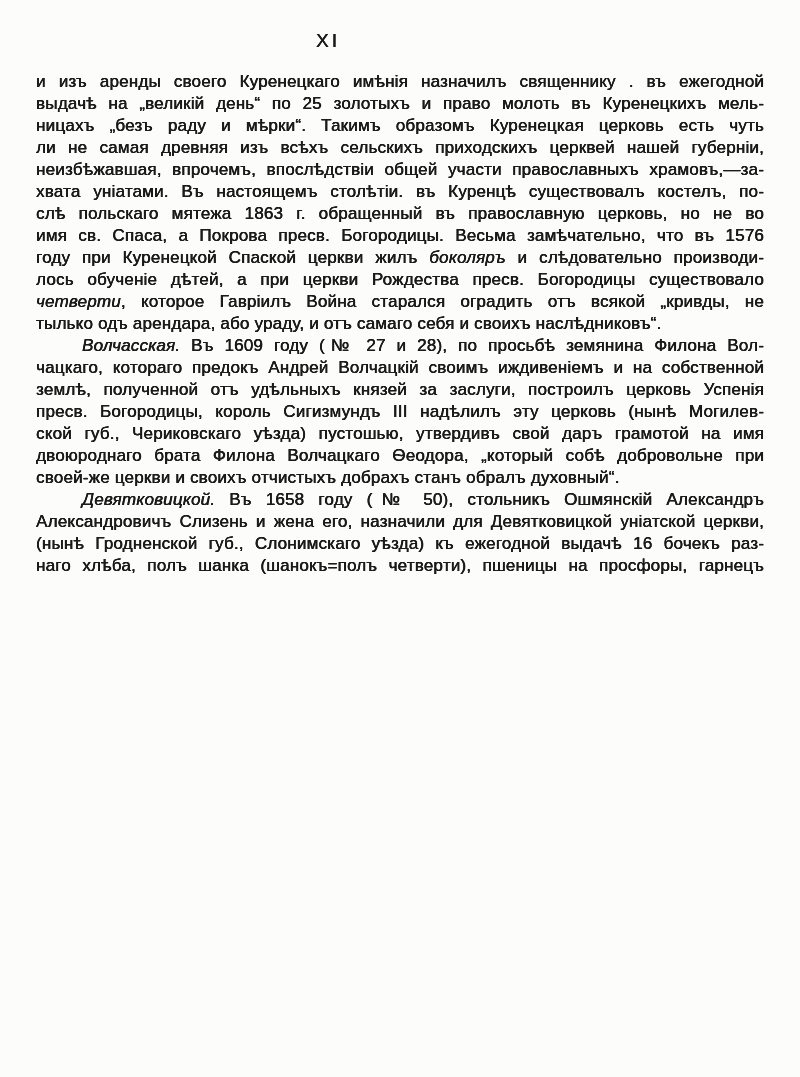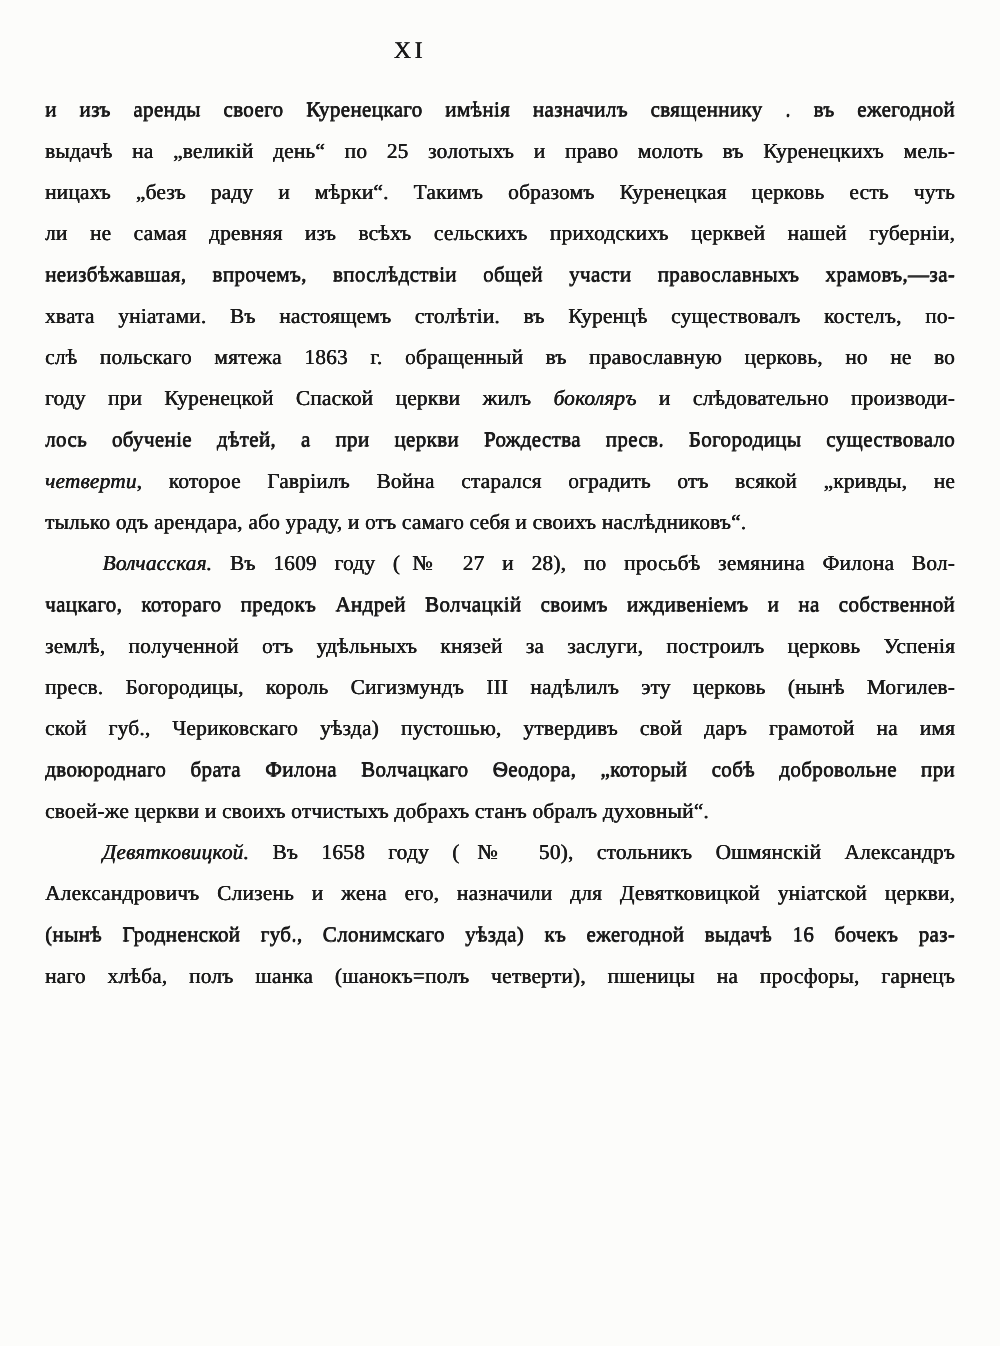--- a/index.html
+++ b/index.html
@@ -10,39 +10,39 @@
     margin:0;padding:0;
     width:800px;height:1077px;
     background:var(--paper);
     overflow:hidden;
   }
   .page{
     position:relative;
     width:656px;height:1077px;
     background:var(--paper);
     color:var(--ink);
-    font-family:Liberation Serif, serif;
+    font-family:Liberation Sans, sans-serif;
     text-shadow:0.35px 0 0 currentColor, 0 0.25px 0 currentColor;
   }
   .page-number{
     position:absolute;
     top:30px;left:0;right:0;
     text-align:center;
     font-size:19px;
     letter-spacing:3px;
   }
   .text-block{
     position:absolute;
     top:71px;
     left:36px;
     width:728px;
   }
   .line{
     font-size:17px;
-    line-height:33px;
+    line-height:22px;
     letter-spacing:0.2px;
     text-align:justify;
     text-align-last:justify;
     white-space:normal;
   }
   .line.par-end{
     text-align-last:left;
   }
   .line.indent{
     padding-left:46px;
@@ -57,20 +57,21 @@
 <div class="page">
   <div class="page-number">XI</div>
   <div class="text-block">
       <div class="line"><span>и изъ аренды своего Куренецкаго имѣнія назначилъ священнику . въ ежегодной</span></div>
       <div class="line"><span>выдачѣ на „великій день“ по 25 золотыхъ и право молоть въ Куренецкихъ мель-</span></div>
       <div class="line"><span>ницахъ „безъ раду и мѣрки“. Такимъ образомъ Куренецкая церковь есть чуть</span></div>
       <div class="line"><span>ли не самая древняя изъ всѣхъ сельскихъ приходскихъ церквей нашей губерніи,</span></div>
       <div class="line"><span>неизбѣжавшая, впрочемъ, впослѣдствіи общей участи православныхъ храмовъ,—за-</span></div>
       <div class="line"><span>хвата уніатами. Въ настоящемъ столѣтіи. въ Куренцѣ существовалъ костелъ, по-</span></div>
       <div class="line"><span>слѣ польскаго мятежа 1863 г. обращенный въ православную церковь, но не во</span></div>
+      <div class="line"><span>имя св. Спаса, а Покрова пресв. Богородицы. Весьма замѣчательно, что въ 1576</span></div>
       <div class="line"><span>году при Куренецкой Спаской церкви жилъ </span><span class="it">боколяръ</span><span> и слѣдовательно производи-</span></div>
       <div class="line"><span>лось обученіе дѣтей, а при церкви Рождества пресв. Богородицы существовало</span></div>
       <div class="line"><span class="it">четверти</span><span>, которое Гавріилъ Война старался оградить отъ всякой „кривды, не</span></div>
       <div class="line par-end"><span>тылько одъ арендара, або ураду, и отъ самаго себя и своихъ наслѣдниковъ“.</span></div>
       <div class="line indent"><span class="it">Волчасская.</span><span> Въ 1609 году (№ 27 и 28), по просьбѣ земянина Филона Вол-</span></div>
       <div class="line"><span>чацкаго, котораго предокъ Андрей Волчацкій своимъ иждивеніемъ и на собственной</span></div>
       <div class="line"><span>землѣ, полученной отъ удѣльныхъ князей за заслуги, построилъ церковь Успенія</span></div>
       <div class="line"><span>пресв. Богородицы, король Сигизмундъ III надѣлилъ эту церковь (нынѣ Могилев-</span></div>
       <div class="line"><span>ской губ., Чериковскаго уѣзда) пустошью, утвердивъ свой даръ грамотой на имя</span></div>
       <div class="line"><span>двоюроднаго брата Филона Волчацкаго Ѳеодора, „который собѣ добровольне при</span></div>

